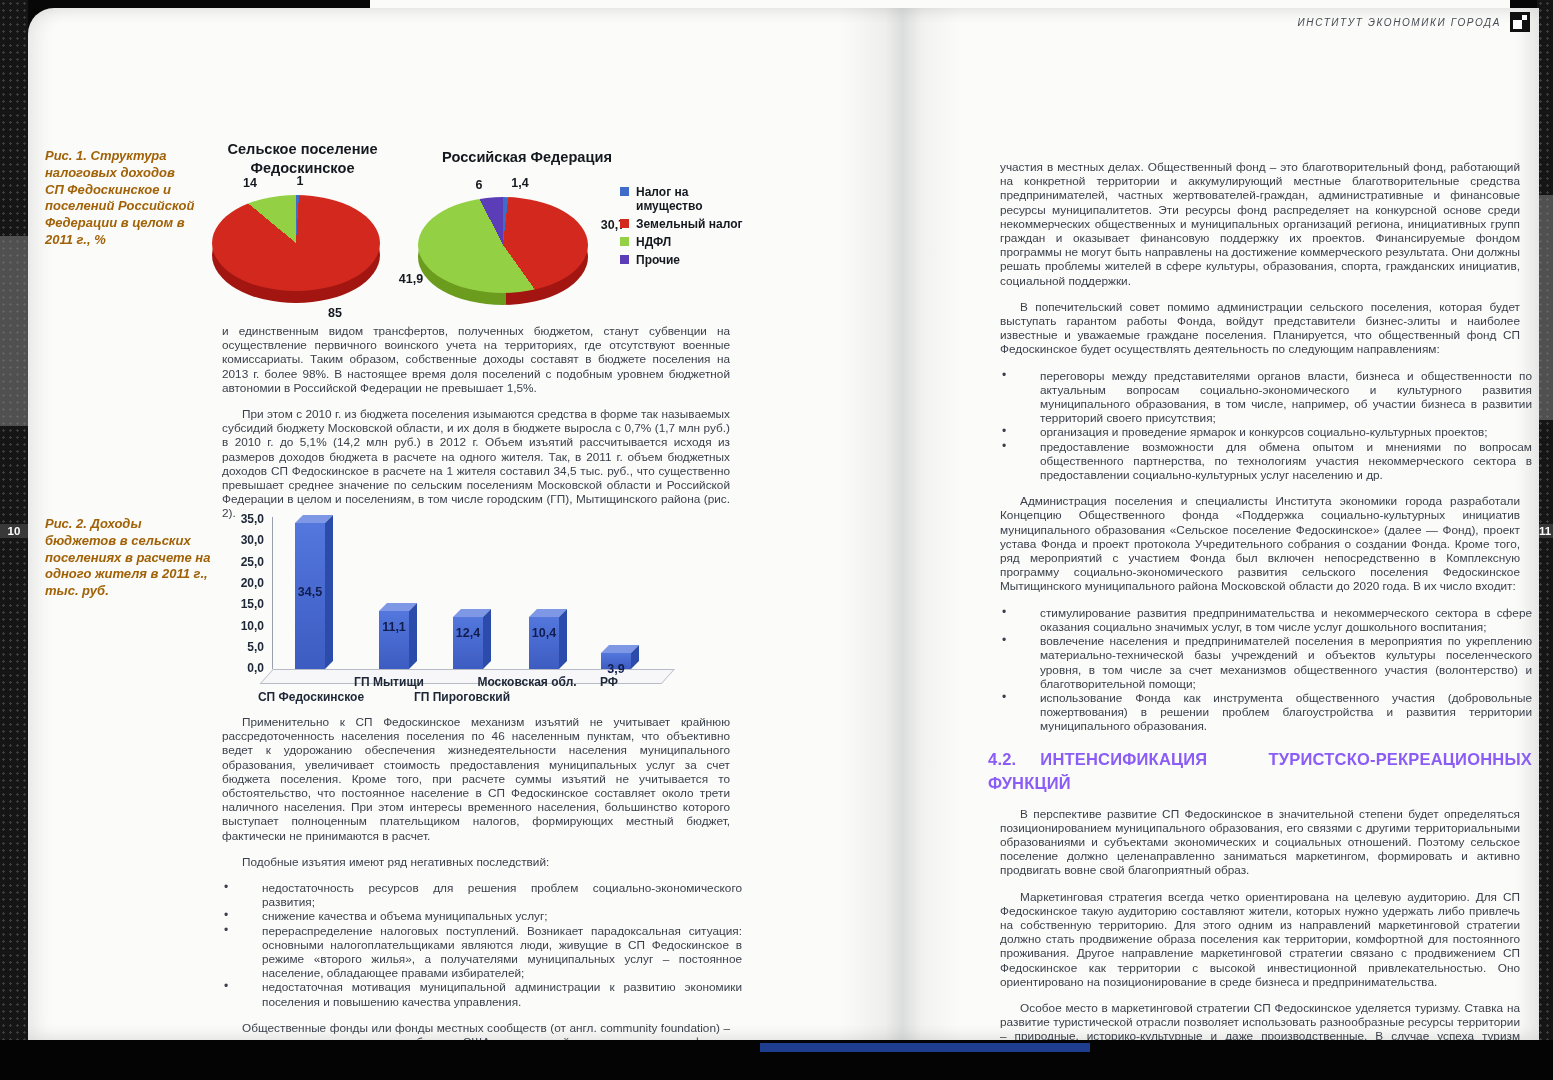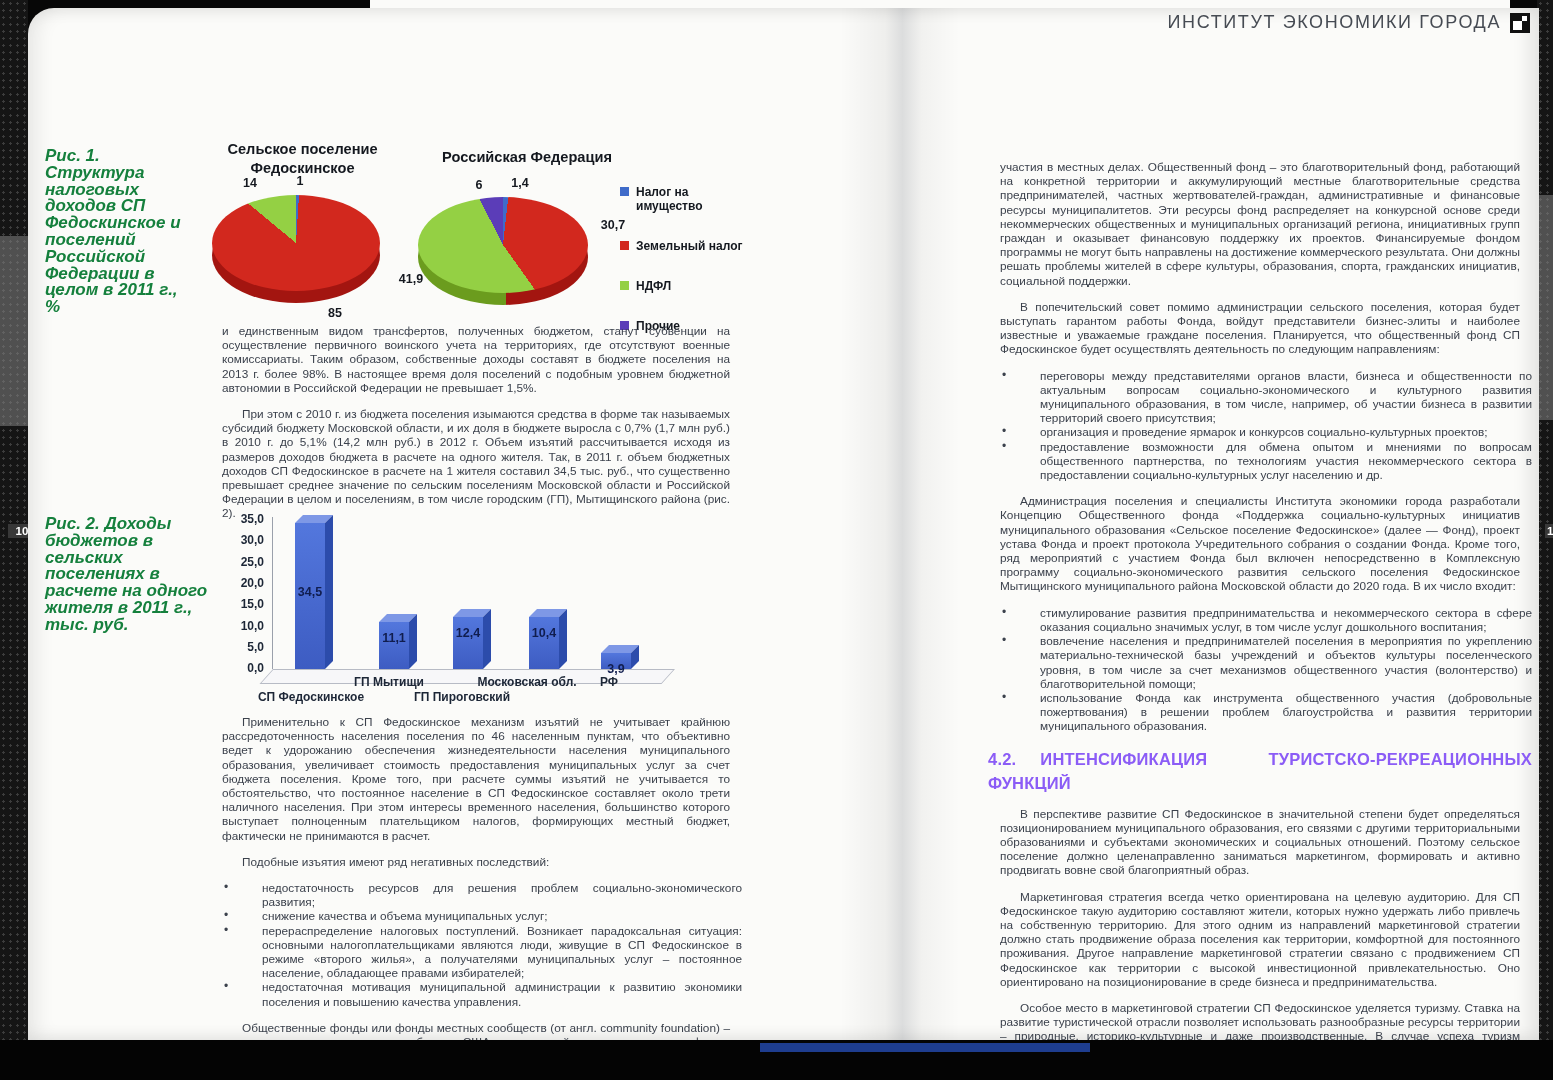--- a/index.html
+++ b/index.html
@@ -10,55 +10,55 @@
   }
   
   .strip{position:absolute;top:0;height:1080px;background-color:#151515;
     background-image:radial-gradient(circle,#3d3d3d 1px, transparent 1.4px);
     background-size:7px 7px;}
   .strip-left{left:0;width:28px;}
   .strip-right{left:1537px;width:16px;}
   .edge-gray{position:absolute;left:0;width:100%;background:rgba(130,130,130,.55);}
   .edge-gray-l{top:236px;height:190px;}
   .edge-gray-r{top:195px;height:225px;}
-  .pagenum{position:absolute;left:8px;width:100%;height:14px;background:#383838;
+  .pagenum{position:absolute;left:0;width:100%;height:14px;background:#383838;
     color:#fff;font-size:11.5px;font-weight:700;display:flex;align-items:center;justify-content:center;}
   .bottom-bar{position:absolute;left:0;top:1040px;width:1553px;height:40px;background:#040404;}
   .bottom-blue{position:absolute;left:760px;top:3px;width:330px;height:9px;background:#1e3d8f;}
   .top-bleed{position:absolute;left:370px;top:0;width:1140px;height:9px;background:#fbfbf9;}
   
   .pages{position:absolute;left:28px;top:8px;width:1511px;height:1032px;background:#fbfbf9;
     border-radius:26px 0 0 0;
     box-shadow:inset 10px 0 18px rgba(0,0,0,.07), inset -10px 0 18px rgba(0,0,0,.09);}
   .gutter{position:absolute;left:812px;top:0;width:120px;height:100%;pointer-events:none;
     background:linear-gradient(90deg, rgba(0,0,0,0) 0%, rgba(0,0,0,.05) 38%, rgba(95,100,110,.20) 52%, rgba(0,0,0,.04) 68%, rgba(0,0,0,0) 100%);}
   
   .brand{position:absolute;top:4px;right:9px;display:flex;align-items:center;}
-  .brand-text{font-size:18px;letter-spacing:1.6px;color:#464b53;font-weight:500;}
+  .brand-text{font-size:10px;letter-spacing:1.6px;color:#464b53;font-weight:500;font-style:italic;}
   .logo{width:20px;height:20px;background:#101010;position:relative;margin-left:9px;flex:none;}
   .logo::after{content:"";position:absolute;left:3px;bottom:3px;width:9px;height:9px;background:#fff;}
   .logo::before{content:"";position:absolute;right:3px;top:3px;width:5px;height:5px;background:#fff;}
   
   .txt{position:absolute;font-size:11.8px;line-height:14.2px;color:#3b414c;text-align:justify;}
   .txt p{margin:12px;}
   .txt p.ind{text-indent:1.7em;}
   ul.bullets{list-style:none;margin:0;padding:0;}
   .bullets li{position:relative;padding-left:52px;text-align:justify;}
   .bullets li::before{content:"\2022";position:absolute;left:14px;top:-1px;font-size:12px;color:#3b414c;}
-  .fig-caption{position:absolute;font-size:17px;line-height:16.8px;font-weight:700;font-style:italic;color:#15803d;}
+  .fig-caption{position:absolute;font-size:13px;line-height:16.8px;font-weight:700;font-style:italic;color:#a16207;}
   h2.sect{font-size:16.5px;line-height:24px;letter-spacing:.2px;color:#8b5cf6;margin:13px 0 9px 0;font-weight:700;}
   h2.sect .h-num{margin-right:24px;}
   
   .pie-title{position:absolute;font-size:14.6px;line-height:18.5px;font-weight:700;color:#14181f;text-align:center;}
   .pie{position:absolute;border-radius:50%;}
   .pie-rim{position:absolute;border-radius:50%;}
   .rim1{background:#a31510;}
   .rim2{background:linear-gradient(90deg,#6b9c1e 0 52%, #a31510 52% 100%);}
   .pie-label{position:absolute;font-size:12.5px;font-weight:700;color:#14181f;transform:translateX(-50%);white-space:nowrap;}
-  .legend{position:absolute;display:flex;flex-direction:column;gap:26px;width:130px;}
+  .legend{position:absolute;display:flex;flex-direction:column;gap:4px;width:130px;}
   .legend-item{display:flex;gap:7px;font-size:12px;line-height:14px;font-weight:700;color:#14181f;}
   .swatch{width:9px;height:9px;margin-top:2px;flex:none;}
   
   .bar-chart{position:absolute;left:202px;top:504px;width:450px;height:200px;}
   .yaxis{position:absolute;left:0;top:0;width:36px;height:170px;}
   .ytick{position:absolute;right:2px;width:34px;text-align:right;font-size:12px;font-weight:700;color:#1c2636;line-height:14px;}
   .plot{position:absolute;left:42px;top:5px;width:405px;height:152px;border-left:1.4px solid #9aa0ab;}
   .floor{position:absolute;left:0;top:152px;width:400px;height:13px;background:#f7f7f9;
     border:1px solid #b7bbc5;transform:skewX(-42deg);transform-origin:0 0;}
   .bar3d{position:absolute;bottom:0;width:30px;background:linear-gradient(180deg,#5377dd,#3d5cc2);}
@@ -143,21 +143,21 @@
         <div class="ytick" style="top: 85.2px;">15,0</div>
         <div class="ytick" style="top: 106.5px;">10,0</div>
         <div class="ytick" style="top: 127.8px;">5,0</div>
         <div class="ytick" style="top: 149.1px;">0,0</div>
       </div>
     <div class="plot">
       <div class="floor"></div>
     <div class="bar3d" style="left: 22px; height: 146px;">
           <span class="bar-val" style="top: 62px;">34,5</span>
         </div>
-        <div class="bar3d" style="left: 106px; height: 47px;">
+        <div class="bar3d" style="left: 106px; height: 58px;">
           <span class="bar-val" style="top: 9px;">11,1</span>
         </div>
         <div class="bar3d" style="left: 180px; height: 52px;">
           <span class="bar-val" style="top: 9px;">12,4</span>
         </div>
         <div class="bar3d" style="left: 256px; height: 52px;">
           <span class="bar-val" style="top: 9px;">10,4</span>
         </div>
         <div class="bar3d" style="left: 328px; height: 16px;">
           <span class="bar-val" style="top: 9px;">3,9</span>

